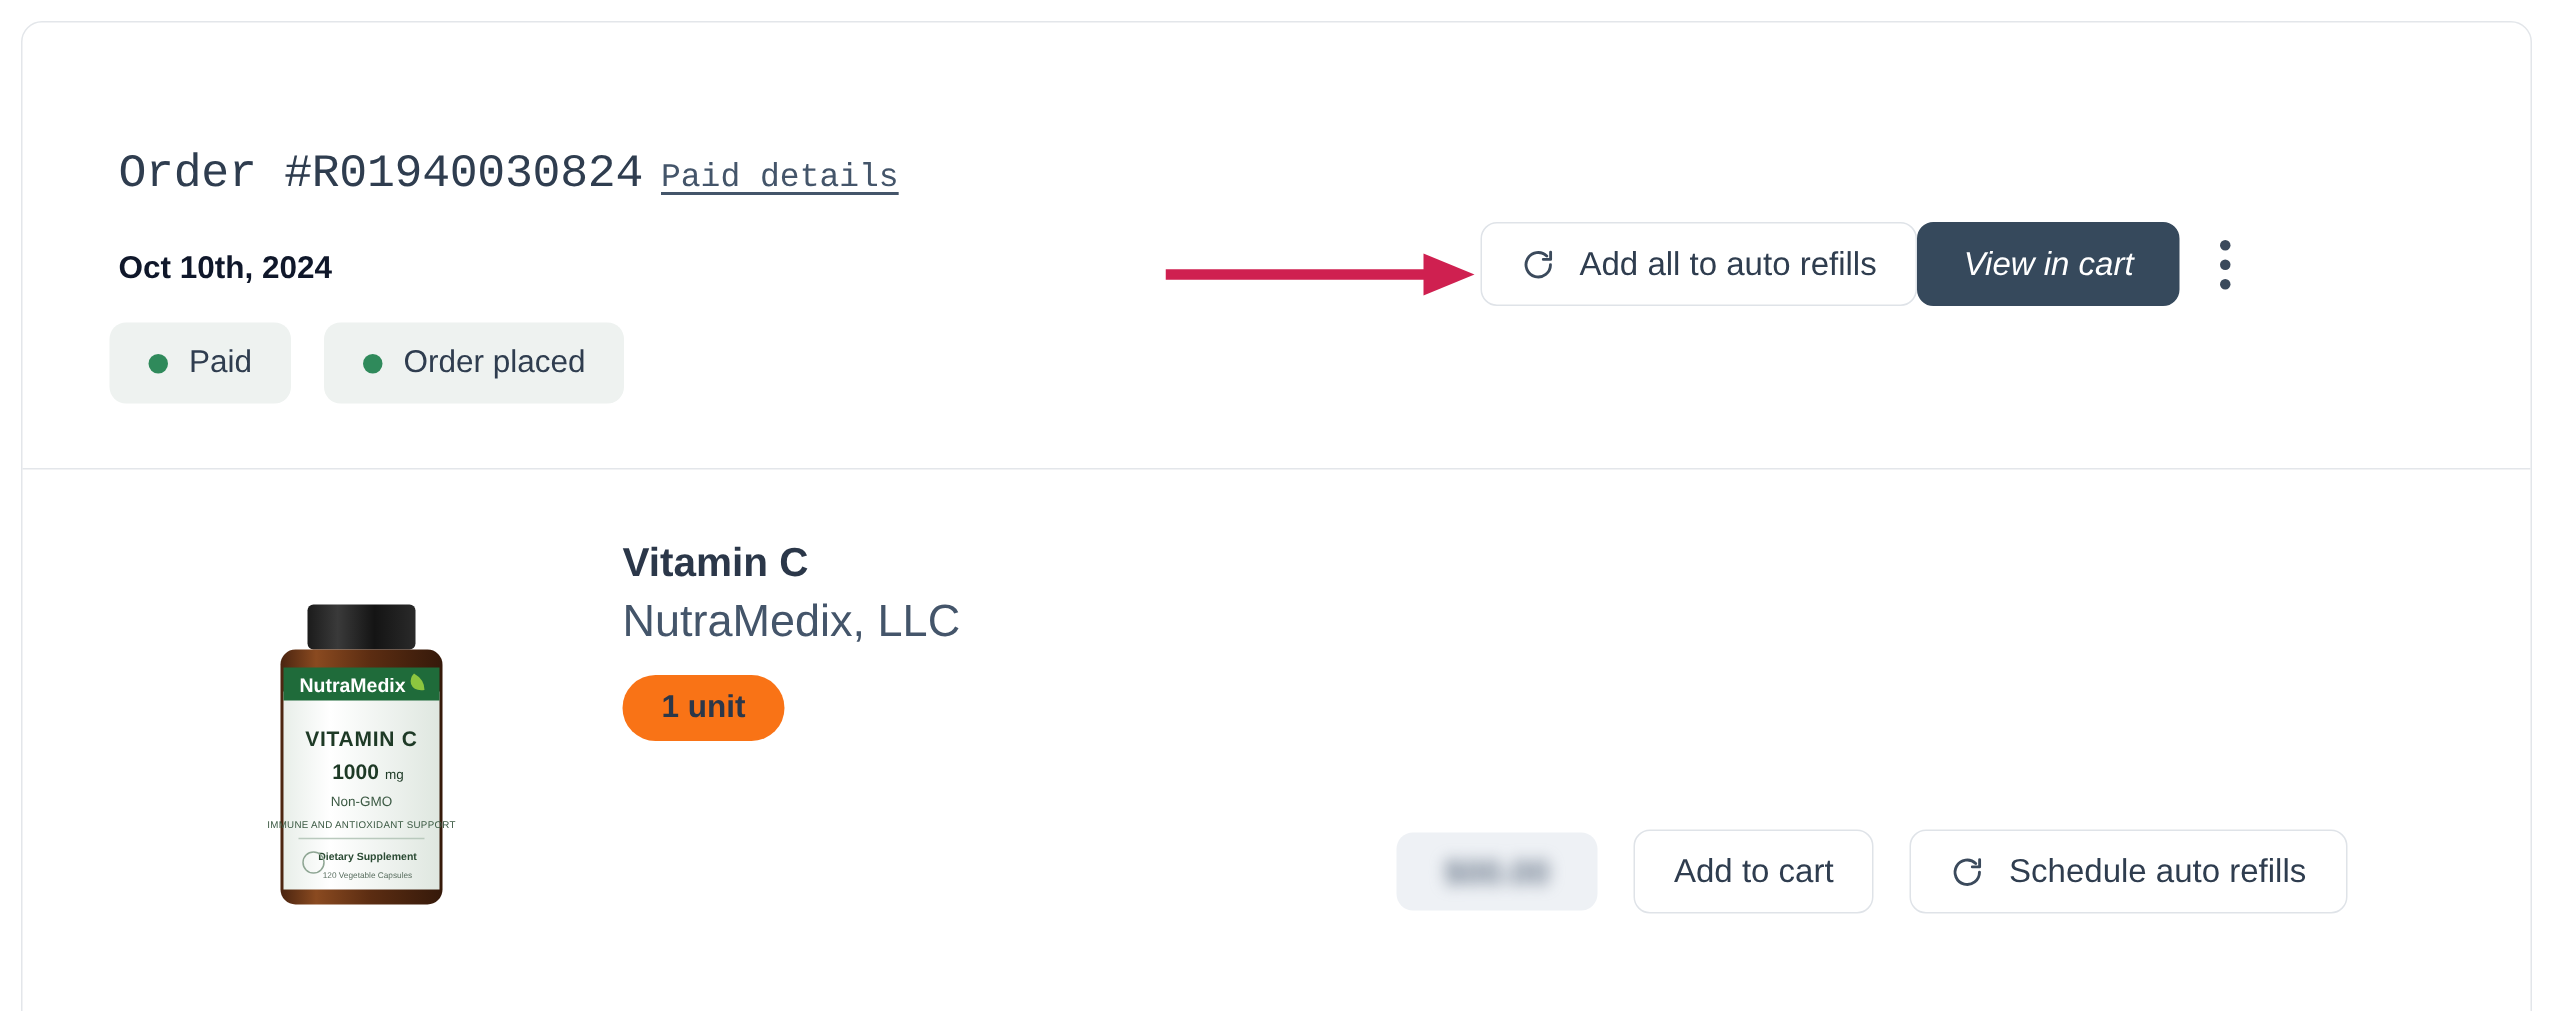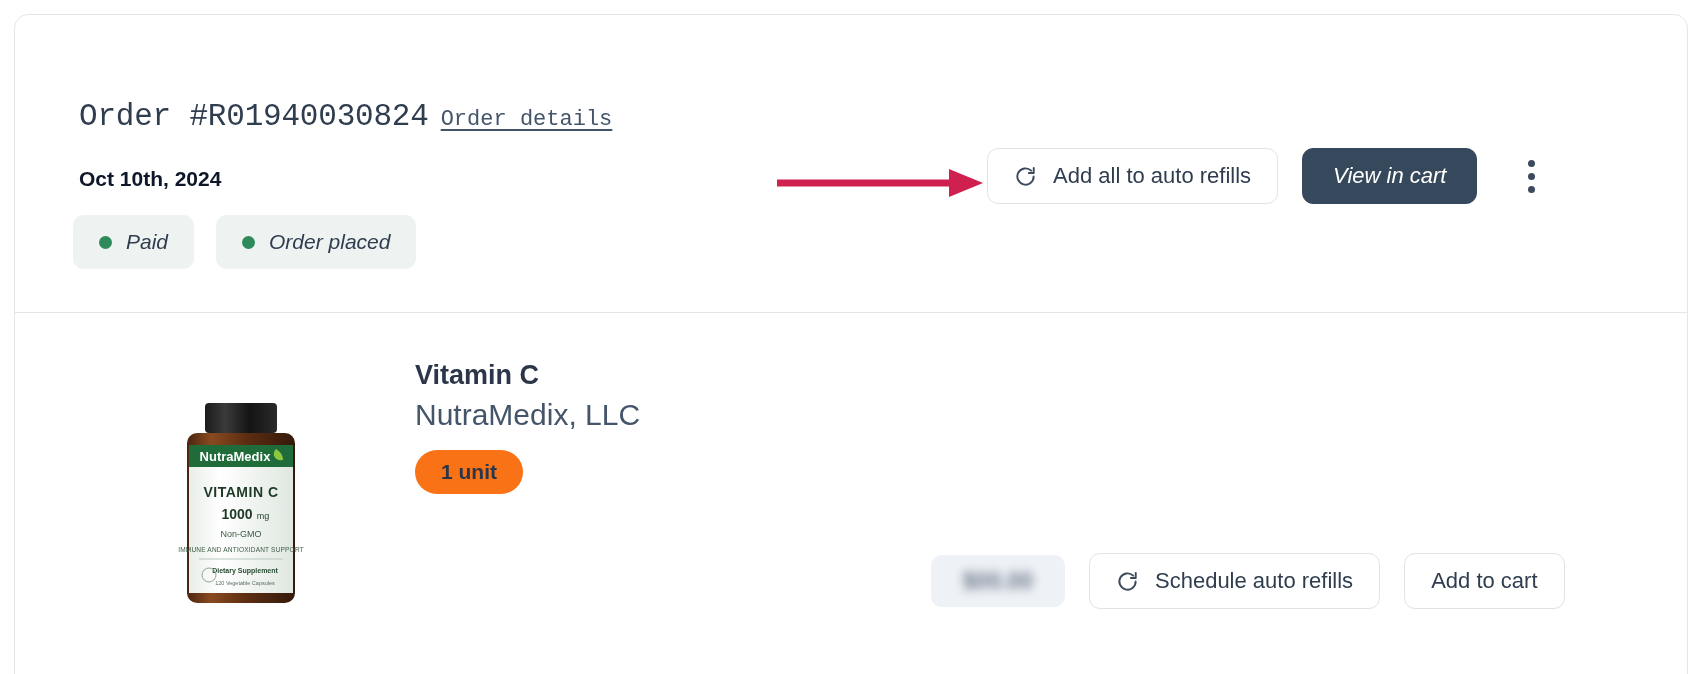--- a/index.html
+++ b/index.html
@@ -77,21 +77,20 @@
   }
   .badge {
     display: flex;
     align-items: center;
     gap: 14px;
     background: #eef2f0;
     border-radius: 11px;
     padding: 0 26px;
     height: 54px;
     box-sizing: border-box;
-    font-style: italic;
   }
   .badge-dot {
     width: 13px;
     height: 13px;
     border-radius: 50%;
     background: #2f8a5b;
     flex: none;
   }
   .badge-label {
     font-size: 21px;
@@ -109,21 +108,20 @@
     pointer-events: none;
   }
 
   
   .header-actions {
     position: absolute;
     left: 972px;
     top: 133px;
     display: flex;
     align-items: center;
-    gap: 24px;
   }
   .btn {
     display: inline-flex;
     align-items: center;
     justify-content: center;
     gap: 16px;
     box-sizing: border-box;
     cursor: pointer;
     white-space: nowrap;
     font-size: 22px;
@@ -259,21 +257,21 @@
 </style>
 </head>
 <body>
 
 <div class="order-card">
 
   <div class="card-header">
 
     <div class="order-title-row">
       <span class="order-number">Order #R01940030824</span>
-      <span class="view-details-link">Order details</span>
+      <span class="view-details-link">Paid details</span>
     </div>
 
     <div class="order-date">Oct 10th, 2024</div>
 
     <div class="badge-row">
       <div class="badge">
         <span class="badge-dot"></span>
         <span class="badge-label">Paid</span>
       </div>
       <div class="badge">
@@ -363,27 +361,27 @@
       <div class="unit-chip">1 unit</div>
     </div>
 
     <div class="product-actions">
 
       <div class="price-chip">
         <span class="price-blurred">$00.00</span>
       </div>
 
       <div class="btn btn-outline">
+        <span>Add to cart</span>
+      </div>
+
+      <div class="btn btn-outline">
         <svg class="refresh-icon" viewBox="0 0 24 24" fill="none" stroke="#3b4a5c" stroke-width="2" stroke-linecap="round" stroke-linejoin="round">
           <path d="M20.5 12a8.5 8.5 0 1 1-2.6-6.1"></path>
           <polyline points="20.6,3.2 20.6,8.3 15.5,8.3"></polyline>
         </svg>
         <span>Schedule auto refills</span>
       </div>
 
-      <div class="btn btn-outline">
-        <span>Add to cart</span>
-      </div>
-
     </div>
   </div>
 
 </div>
 
 </body></html>

